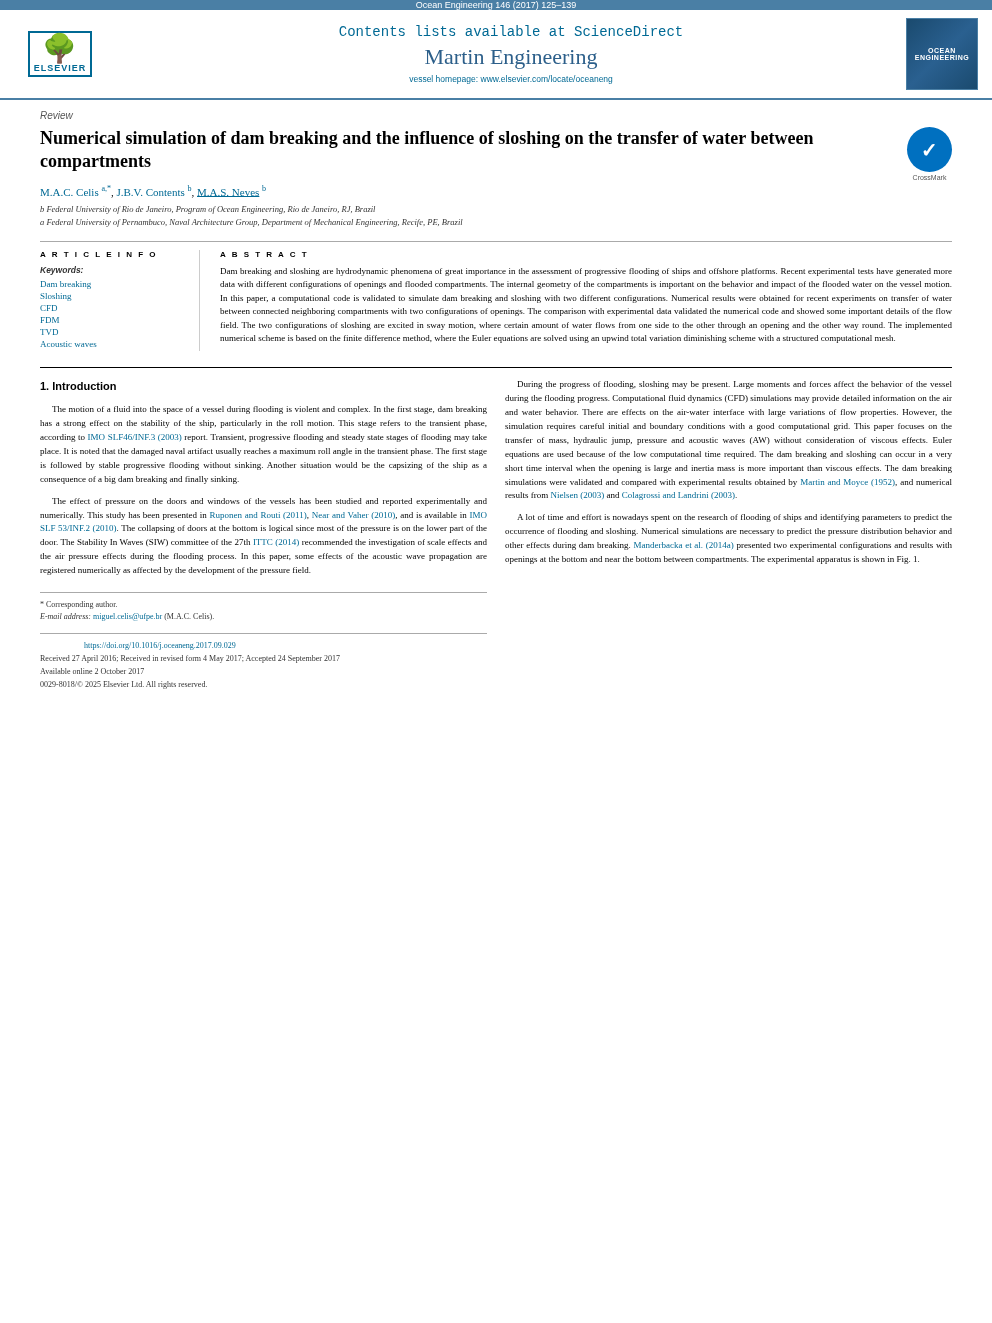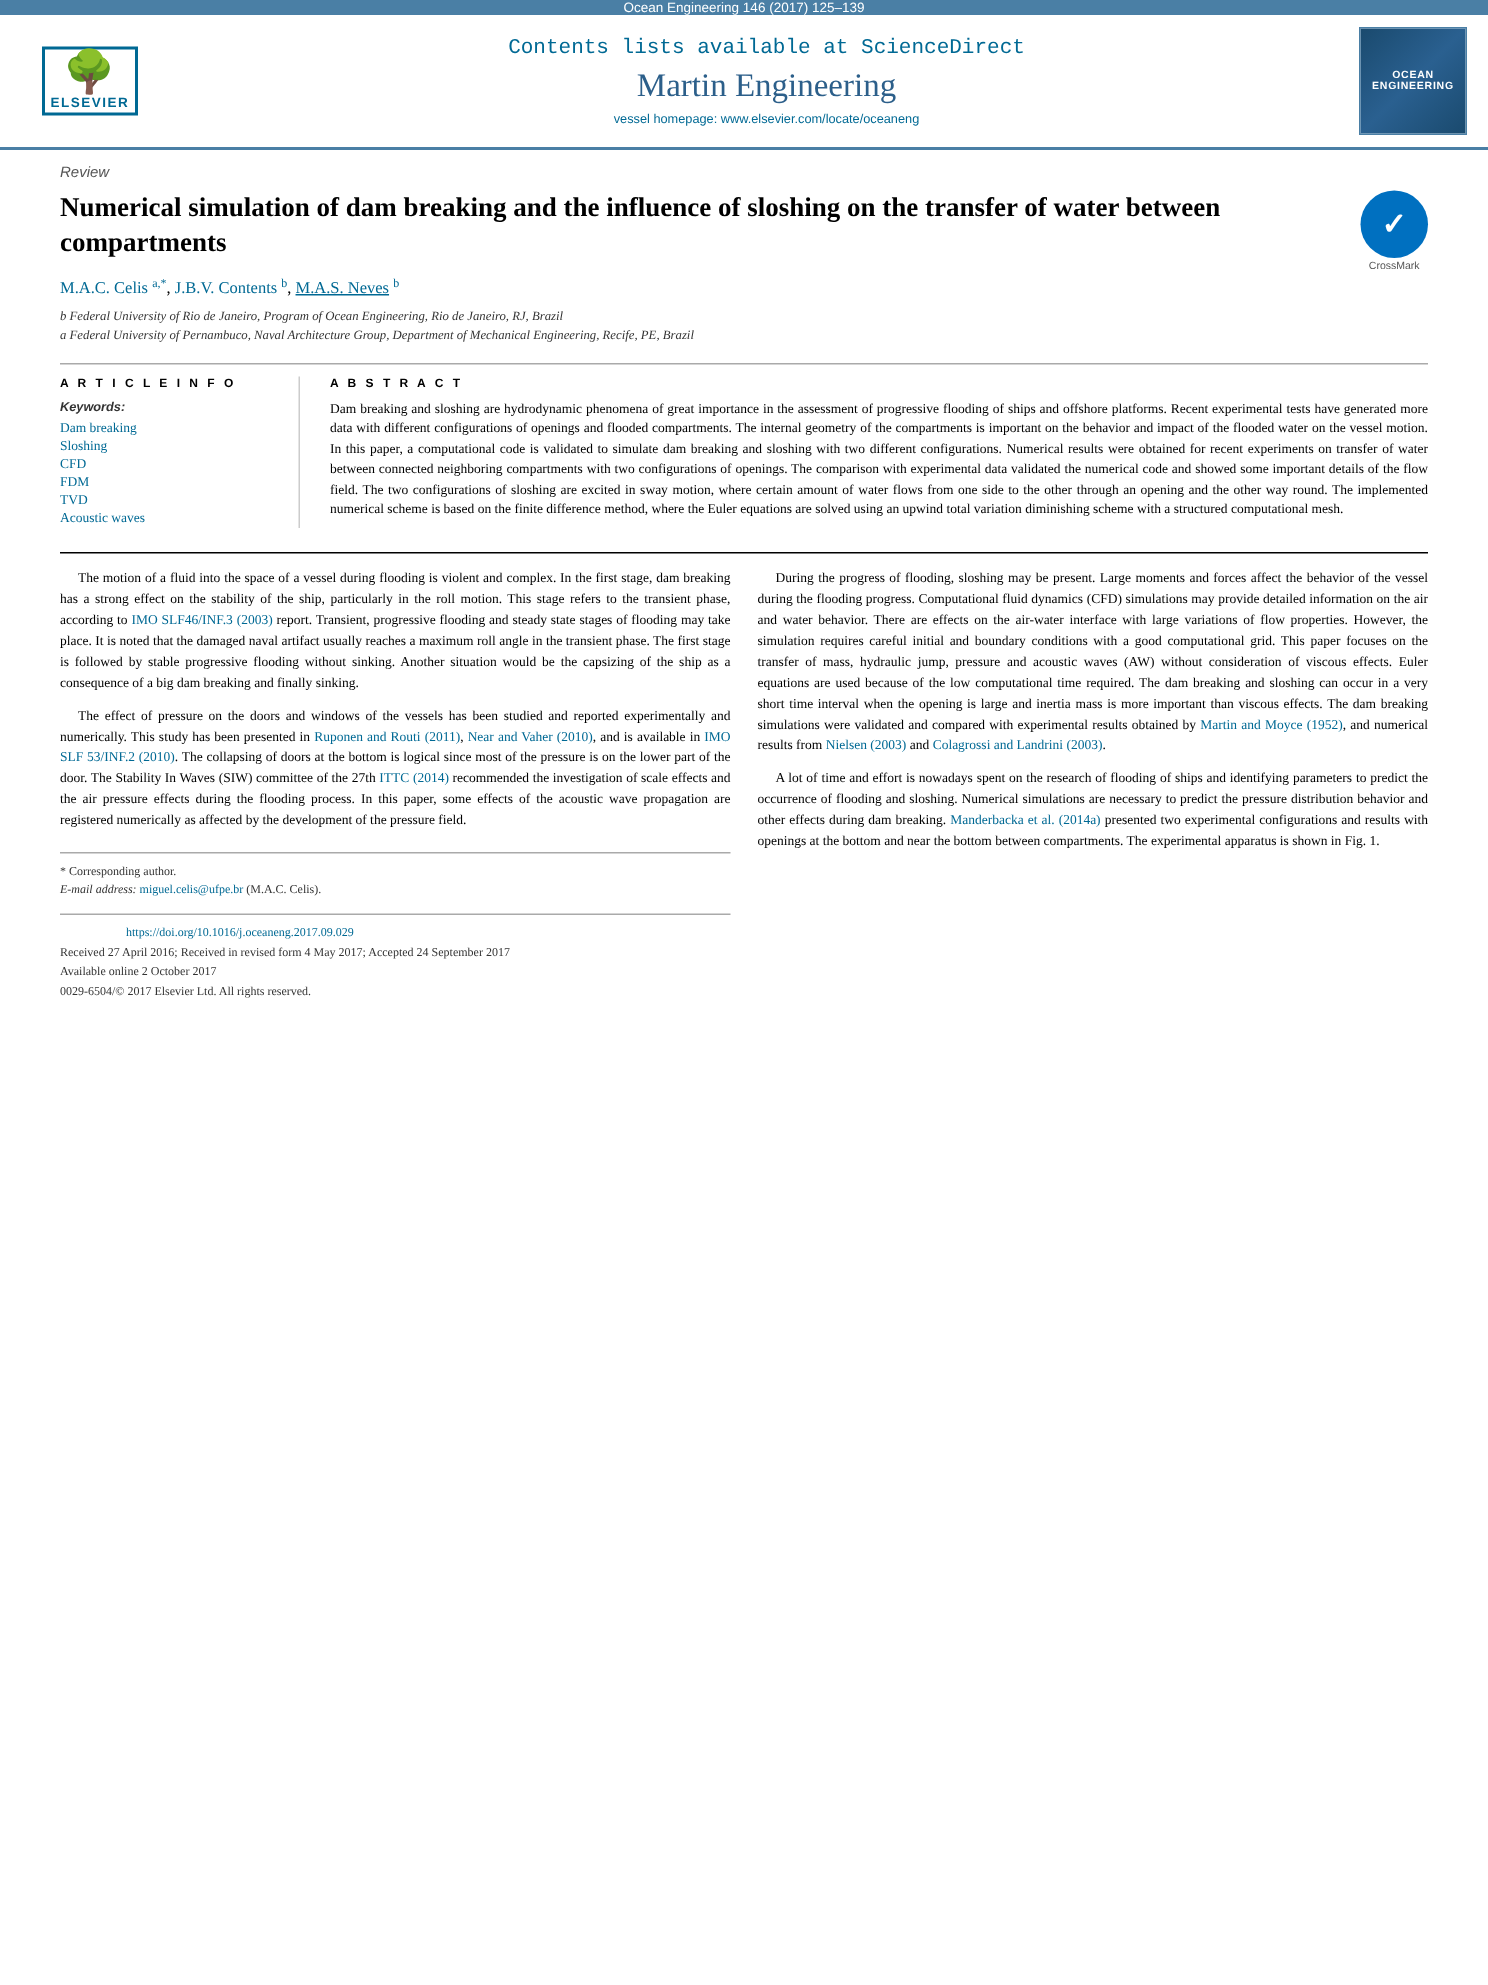--- a/index.html
+++ b/index.html
@@ -335,20 +335,23 @@
       <div class="abstract-title">A B S T R A C T</div>
       <div class="abstract-text">Dam breaking and sloshing are hydrodynamic phenomena of great importance in the assessment of progressive flooding of ships and offshore platforms. Recent experimental tests have generated more data with different configurations of openings and flooded compartments. The internal geometry of the compartments is important on the behavior and impact of the flooded water on the vessel motion. In this paper, a computational code is validated to simulate dam breaking and sloshing with two different configurations. Numerical results were obtained for recent experiments on transfer of water between connected neighboring compartments with two configurations of openings. The comparison with experimental data validated the numerical code and showed some important details of the flow field. The two configurations of sloshing are excited in sway motion, where certain amount of water flows from one side to the other through an opening and the other way round. The implemented numerical scheme is based on the finite difference method, where the Euler equations are solved using an upwind total variation diminishing scheme with a structured computational mesh.</div>
     </div>
   </div>
 
   <hr class="section-divider">
 
   <div class="two-col-body">
 
     <div class="body-col">
+      <div class="section-heading">
+        <span>1.</span>&nbsp;<span>Introduction</span>
+      </div>
 
       <p>
         The motion of a fluid into the space of a vessel during flooding is violent and complex. In the first stage, dam breaking has a strong effect on the stability of the ship, particularly in the roll motion. This stage refers to the transient phase, according to <a href="#">IMO SLF46/INF.3 (2003)</a> report. Transient, progressive flooding and steady state stages of flooding may take place. It is noted that the damaged naval artifact usually reaches a maximum roll angle in the transient phase. The first stage is followed by stable progressive flooding without sinking. Another situation would be the capsizing of the ship as a consequence of a big dam breaking and finally sinking.
       </p>
 
       <p>
         The effect of pressure on the doors and windows of the vessels has been studied and reported experimentally and numerically. This study has been presented in <a href="#">Ruponen and Routi (2011)</a>, <a href="#">Near and Vaher (2010)</a>, and is available in <a href="#">IMO SLF 53/INF.2 (2010)</a>. The collapsing of doors at the bottom is logical since most of the pressure is on the lower part of the door. The Stability In Waves (SIW) committee of the 27th <a href="#">ITTC (2014)</a> recommended the investigation of scale effects and the air pressure effects during the flooding process. In this paper, some effects of the acoustic wave propagation are registered numerically as affected by the development of the pressure field.
       </p>
 
       <div class="footnote-area">
@@ -359,21 +362,21 @@
           <em>E-mail address:</em>
           <a href="#" style="color:#006994;">miguel.celis@ufpe.br</a>
           <span>(M.A.C. Celis).</span>
         </div>
       </div>
 
       <div class="bottom-meta">
         <div><a href="#" class="doi-link">https://doi.org/10.1016/j.oceaneng.2017.09.029</a></div>
         <div>Received 27 April 2016; Received in revised form 4 May 2017; Accepted 24 September 2017</div>
         <div>Available online 2 October 2017</div>
-        <div>0029-6504/© 2017 Elsevier Ltd. All rights reserved.</div>
+        <div>0029-8018/© 2025 Elsevier Ltd. All rights reserved.</div>
       </div>
     </div>
 
     <div class="body-col">
       <p>
         During the progress of flooding, sloshing may be present. Large moments and forces affect the behavior of the vessel during the flooding progress. Computational fluid dynamics (CFD) simulations may provide detailed information on the air and water behavior. There are effects on the air-water interface with large variations of flow properties. However, the simulation requires careful initial and boundary conditions with a good computational grid. This paper focuses on the transfer of mass, hydraulic jump, pressure and acoustic waves (AW) without consideration of viscous effects. Euler equations are used because of the low computational time required. The dam breaking and sloshing can occur in a very short time interval when the opening is large and inertia mass is more important than viscous effects. The dam breaking simulations were validated and compared with experimental results obtained by <a href="#">Martin and Moyce (1952)</a>, <span>and</span> numerical results from <a href="#">Nielsen (2003)</a> and <a href="#">Colagrossi and Landrini (2003)</a>.
       </p>
 
       <p>
         A lot of time and effort is nowadays spent on the research of flooding of ships and identifying parameters to predict the occurrence of flooding and sloshing. Numerical simulations are necessary to predict the pressure distribution behavior and other effects during dam breaking. <a href="#">Manderbacka et al. (2014a)</a> presented two experimental configurations and results with openings at the bottom and near the bottom between compartments. The experimental apparatus is shown in Fig. 1.

